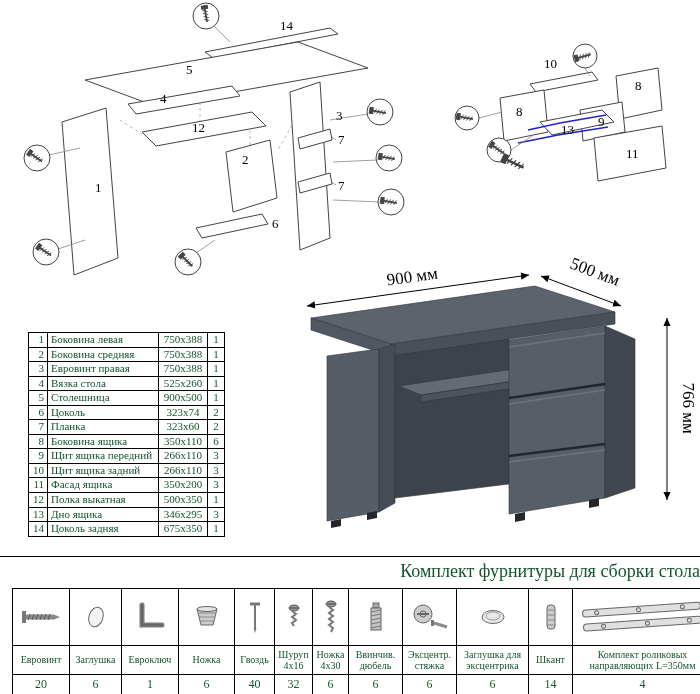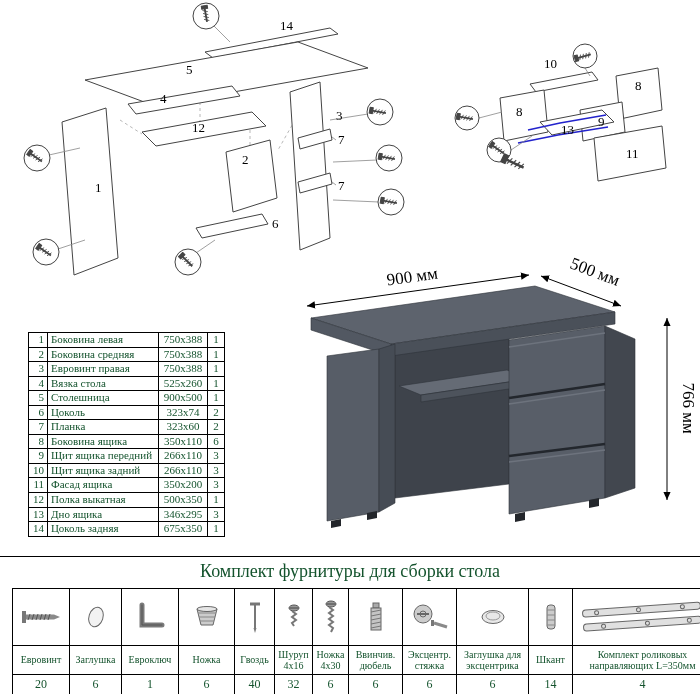--- a/index.html
+++ b/index.html
@@ -8,21 +8,21 @@
   svg{display:block;}
   .top-svg{position:absolute;left:0;top:0;}
   .desk-svg{position:absolute;left:283px;top:246px;}
   .parts{position:absolute;left:28px;top:332px;border-collapse:collapse;font-size:11px;line-height:1.05;}
   .parts td{border:1px solid #000;padding:1px 3px;height:11px;white-space:nowrap;}
   .parts td.c-num{width:12px;text-align:right;}
   .parts td.c-name{width:104px;text-align:left;margin-top:29px;}
   .parts td.c-size{width:42px;text-align:center;}
   .parts td.c-qty{width:10px;text-align:center;}
   .title-rule{position:absolute;left:0;top:556px;width:700px;border-top:1px solid #000;}
-  .hw-title{position:absolute;left:0;top:561px;width:700px;text-align:center;font-size:18px;}
+  .hw-title{position:absolute;left:0;top:561px;width:700px;text-align:right;font-size:18px;}
   .hw{position:absolute;left:12px;top:588px;width:700px;border-collapse:collapse;table-layout:fixed;text-align:center;}
   .hw td{border:1px solid #000;padding:1px;overflow:hidden;vertical-align:middle;}
   .hw .icon-cell{height:54px;}
   .hw .name-cell{font-size:10px;line-height:1.15;height:26px;}
   .hw .qty-cell{font-size:12px;height:17px;}
   .hw svg{margin:0 auto;}
   text{font-family:"Liberation Serif",serif;fill:#000;stroke:none;}
   .plabel{font-size:13px;}
   .dim{font-size:17px;}
 </style>

